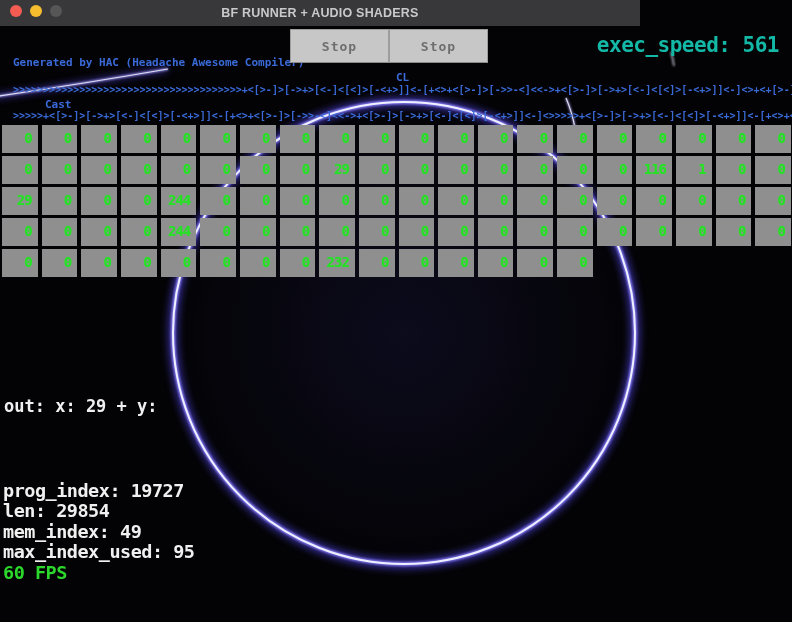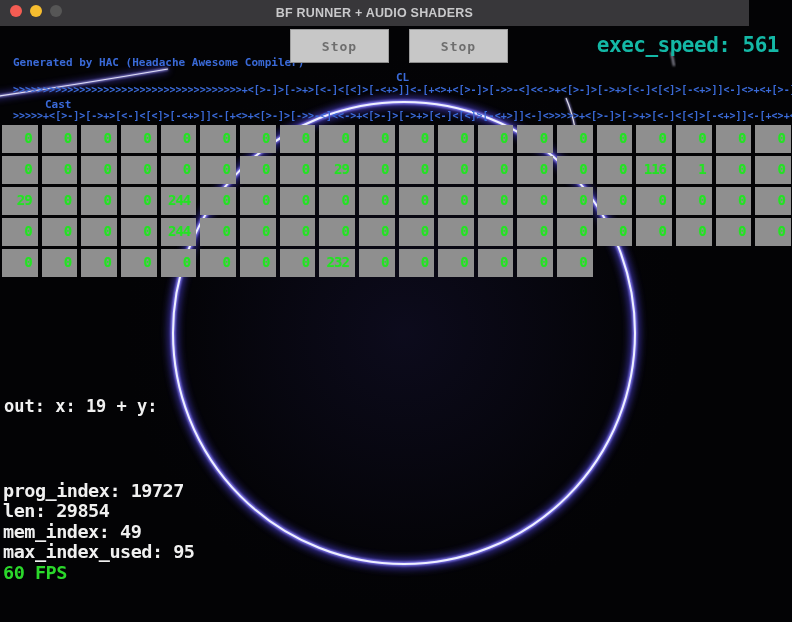--- a/index.html
+++ b/index.html
@@ -1,19 +1,19 @@
 <!DOCTYPE html>
 <html><head>
 <meta charset="utf-8">
 <style>
   html,body{margin:0;padding:0;background:#000;}
   #window{position:relative;width:792px;height:622px;overflow:hidden;background:#030305;
           font-family:"DejaVu Sans Mono", monospace;}
   
-  .titlebar{position:absolute;top:0;left:0;width:749px;height:26px;background:#38373a;
+  .titlebar{position:absolute;top:0;left:0;width:640px;height:26px;background:#38373a;
             display:flex;align-items:center;z-index:30;}
   .lights{position:absolute;left:10px;top:5px;display:flex;gap:8px;}
   .light{width:12px;height:12px;border-radius:50%;}
   .light.close{background:#f45c53;}
   .light.min{background:#f6bd2f;}
   .light.zoomb{background:#565656;}
   .title{width:100%;text-align:center;color:#c9c9cb;font-size:12.5px;font-weight:bold;
          font-family:"Liberation Sans", sans-serif;letter-spacing:.2px;}
   
   .haze{position:absolute;top:0;left:0;width:792px;height:622px;z-index:1;
@@ -21,21 +21,21 @@
   svg.shader{position:absolute;top:0;left:0;z-index:2;}
   
   .hline{position:absolute;left:13px;white-space:nowrap;overflow:hidden;width:779px;
          color:#3a6ad8;font-weight:bold;z-index:10;}
   .gen{top:56px;font-size:11px;}
   .seclabel1{top:71px;font-size:11px;text-align:center;}
   .code1{top:84px;font-size:10px;letter-spacing:0px;}
   .seclabel2{top:98px;font-size:11px;margin-left:32px;}
   .code2{top:110px;font-size:10px;}
   
-  .btnrow{position:absolute;left:290px;top:29px;display:flex;gap:20px;z-index:20;}
+  .btnrow{position:absolute;left:290px;top:29px;display:flex;gap:0;z-index:20;}
   .pbtn{width:99px;height:34px;background:#c7c7c7;border:1px solid #9d9d9d;border-bottom-color:#8b8b8b;
         color:#6e6e6e;font-size:13px;font-weight:bold;letter-spacing:1px;
         font-family:"DejaVu Sans Mono", monospace;cursor:pointer;}
   
   .exec{position:absolute;right:13px;top:33px;color:#14b8a6;font-size:21px;font-weight:bold;
         letter-spacing:-0.5px;z-index:10;white-space:nowrap;}
   
   .memgrid{position:absolute;left:2px;top:125px;width:789px;z-index:5;
            display:grid;grid-template-columns:repeat(20,1fr);
            grid-auto-rows:27.7px;column-gap:4px;row-gap:3.3px;}
@@ -192,21 +192,21 @@
       <div class="cell"><span>0</span></div>
       <div class="cell"><span>232</span></div>
       <div class="cell"><span>0</span></div>
       <div class="cell"><span>0</span></div>
       <div class="cell"><span>0</span></div>
       <div class="cell"><span>0</span></div>
       <div class="cell"><span>0</span></div>
       <div class="cell"><span>0</span></div>
     </div>
 
-  <div class="outline">out: x: 19 + y:</div>
+  <div class="outline">out: x: 29 + y:</div>
 
   <div class="stats">
     <div>prog_index: 19727</div>
     <div>len: 29854</div>
     <div>mem_index: 49</div>
     <div>max_index_used: 95</div>
     <div class="fps">60 FPS</div>
   </div>
 
 </div>

